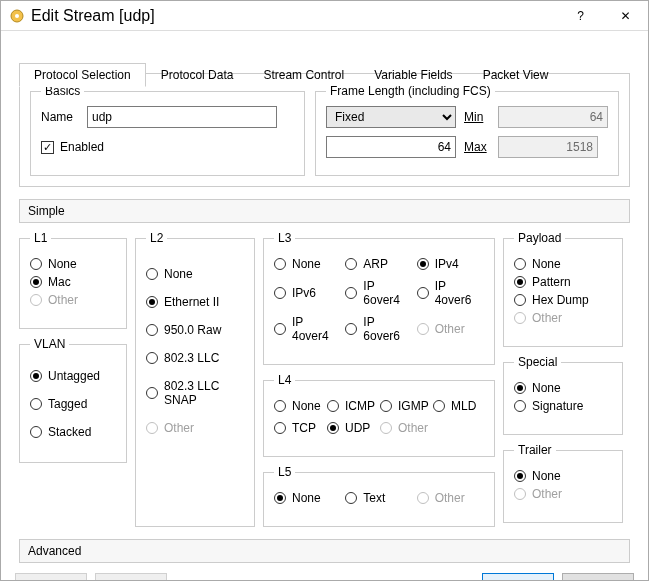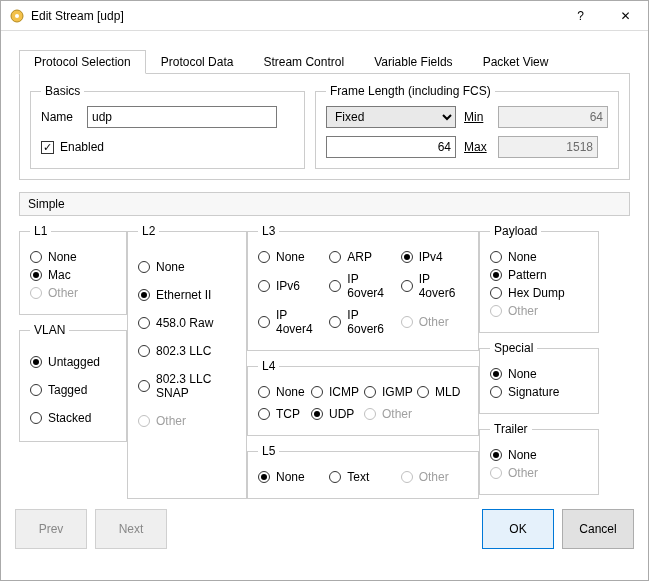--- a/index.html
+++ b/index.html
@@ -18,53 +18,53 @@
     height: 30px;
     background: #fff;
     display: flex;
     align-items: center;
     border-bottom: 1px solid #ddd;
   }
   .titlebar .icon {
     width: 16px; height: 16px; margin: 0 6px 0 8px;
     display: inline-block;
   }
-  .titlebar .title { flex: 1; font-size: 12px; }
+  .titlebar .title { flex: 1; font-size: 16px; }
   .titlebar .btns { display: flex; height: 100%; }
   .titlebar .btn {
     width: 45px; height: 100%;
     display: flex; align-items: center; justify-content: center;
     font-family: "Segoe UI Symbol", sans-serif;
   }
   .content { padding: 10px 12px 0 12px; }
   .tabs { display: flex; border-bottom: 1px solid #ccc; margin: 8px 6px 0 6px; }
   .tab {
     padding: 4px 14px;
     border: 1px solid transparent;
     border-bottom: none;
     cursor: default;
     position: relative;
-    top: 1px;
+    top: 14px;
     background: transparent;
   }
   .tab.active {
     border-color: #ccc;
     background: #fff;
     border-bottom: 1px solid #fff;
   }
   .panel {
     border: 1px solid #ccc;
     border-top: none;
     padding: 10px;
     margin: 0 6px;
   }
   .twocol { display: flex; gap: 10px; }
   fieldset {
     border: 1px solid #ccc;
-    padding: 8px 10px 10px 10px;
+    padding: 8px 10px 17px 10px;
     margin: 0;
   }
   legend { padding: 0 4px; font-size: 12px; }
   .row { display: flex; align-items: center; gap: 6px; }
   .row + .row { margin-top: 8px; }
   input[type="text"], select {
     font: inherit;
     border: 1px solid #7a7a7a;
     padding: 2px 4px;
     height: 22px;
@@ -85,21 +85,21 @@
   .section-bar {
     border: 1px solid #ccc;
     background: #f7f7f7;
     padding: 4px 8px;
     margin: 12px 6px 0 6px;
     font-size: 12px;
   }
   .protogrid {
     display: grid;
     grid-template-columns: 108px 120px 232px 120px;
-    gap: 0;
+    gap: 8px;
     margin: 8px 6px 0 6px;
   }
   .protogrid fieldset { min-width: 0; }
   .radio, .check {
     display: flex; align-items: center; gap: 6px;
     margin: 4px 0;
     cursor: default;
   }
   .radio.disabled, .radio.disabled .dot { color: #a0a0a0; border-color: #c0c0c0; }
   .dot {
@@ -243,21 +243,21 @@
         <div class="radio" style="margin:14px 0">
             <span class="dot"></span>
             <span>None</span>
           </div>
         <div class="radio" style="margin:14px 0">
             <span class="dot sel"></span>
             <span>Ethernet II</span>
           </div>
         <div class="radio" style="margin:14px 0">
             <span class="dot"></span>
-            <span>458.0 Raw</span>
+            <span>950.0 Raw</span>
           </div>
         <div class="radio" style="margin:14px 0">
             <span class="dot"></span>
             <span>802.3 LLC</span>
           </div>
         <div class="radio" style="margin:14px 0">
             <span class="dot"></span>
             <span>802.3 LLC SNAP</span>
           </div>
         <div class="radio disabled" style="margin:14px 0">
@@ -399,20 +399,21 @@
             <span>None</span>
           </div>
         <div class="radio disabled">
             <span class="dot"></span>
             <span>Other</span>
           </div>
       </fieldset>
     </div>
   </div>
 
+  <div class="section-bar">Advanced</div>
 </div>
 
 <div class="footer">
   <button class="btn" disabled="">Prev</button>
   <button class="btn" disabled="">Next</button>
   <span class="spacer"></span>
   <button class="btn primary">OK</button>
   <button class="btn">Cancel</button>
 </div>
 

